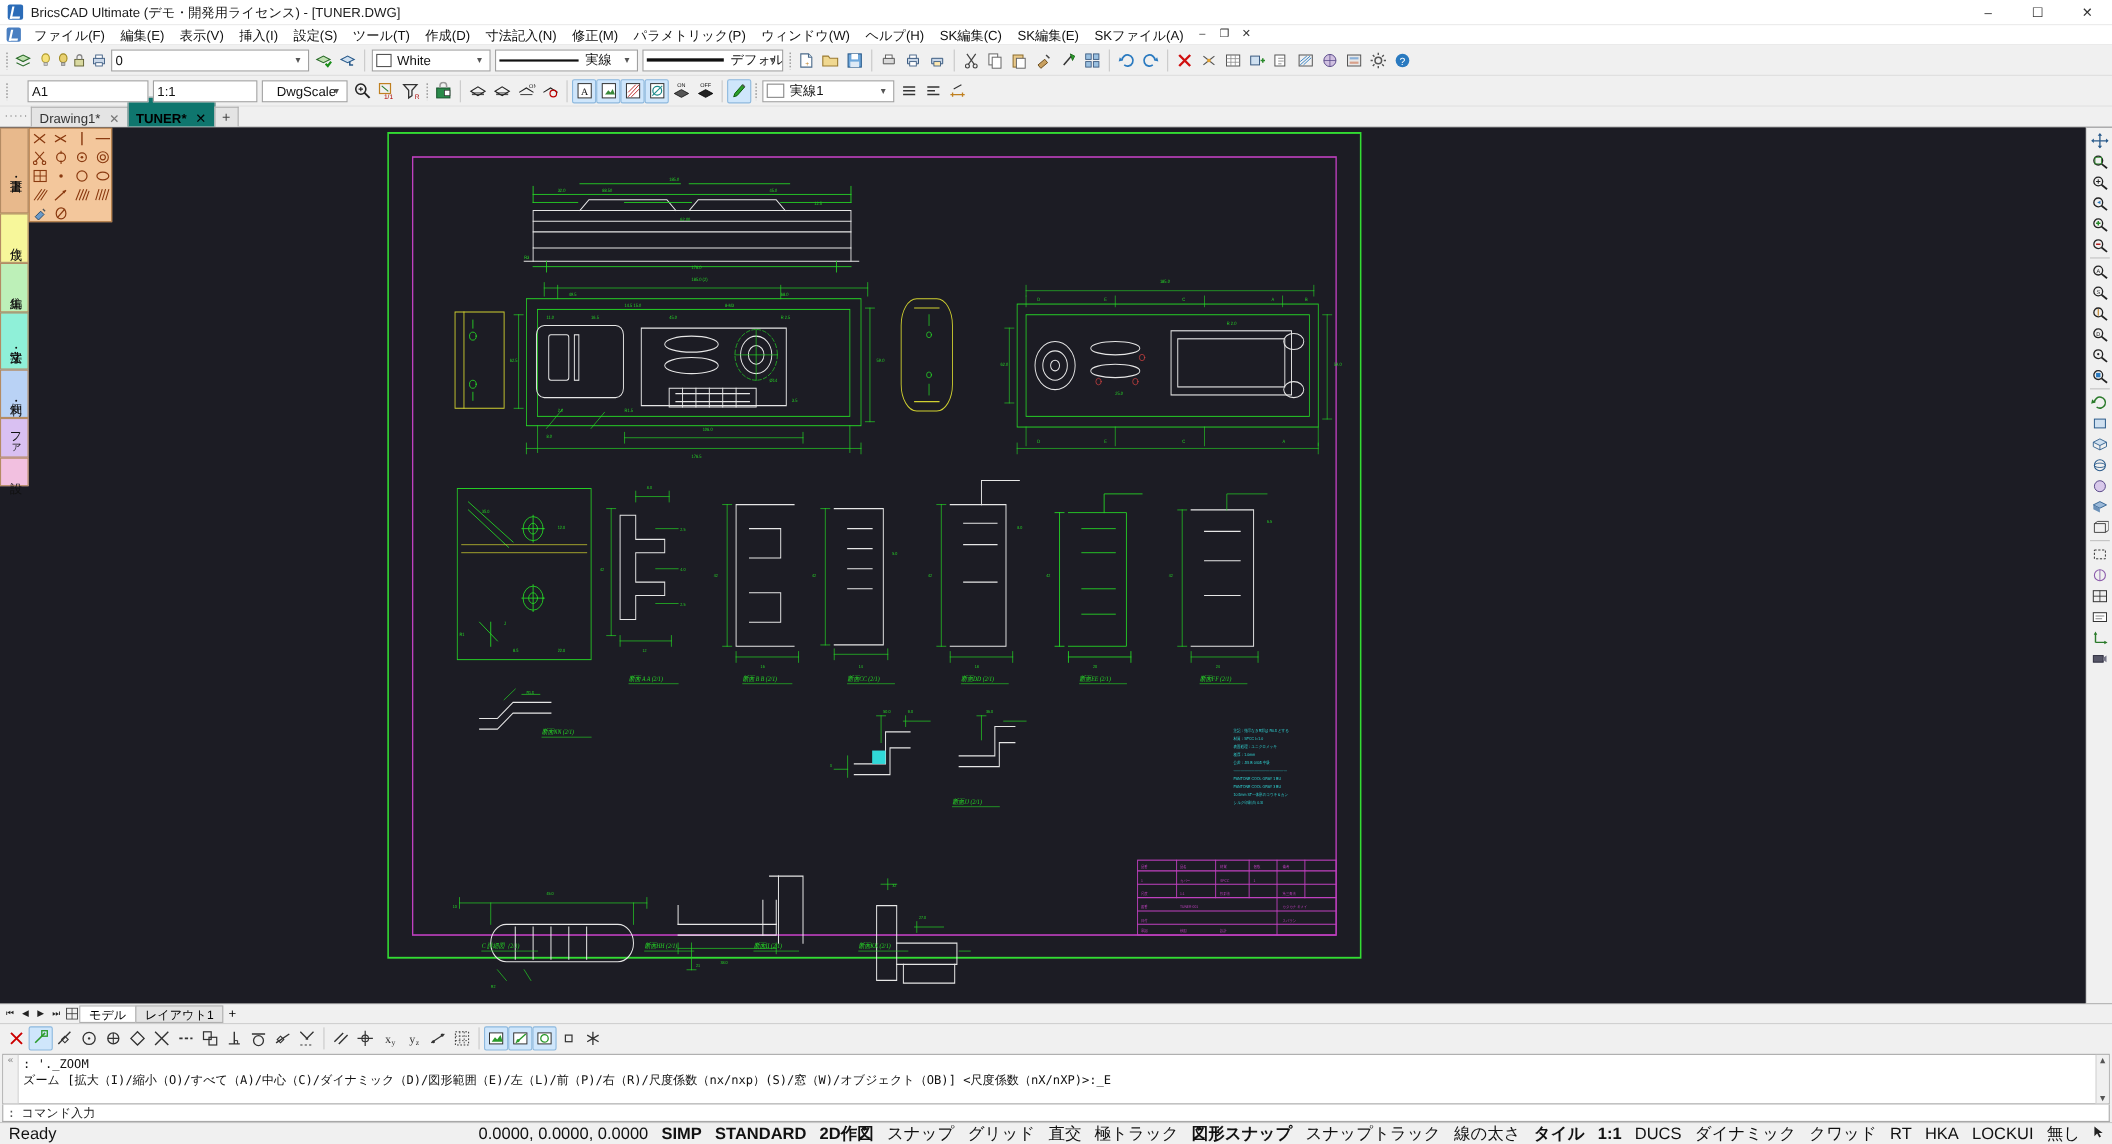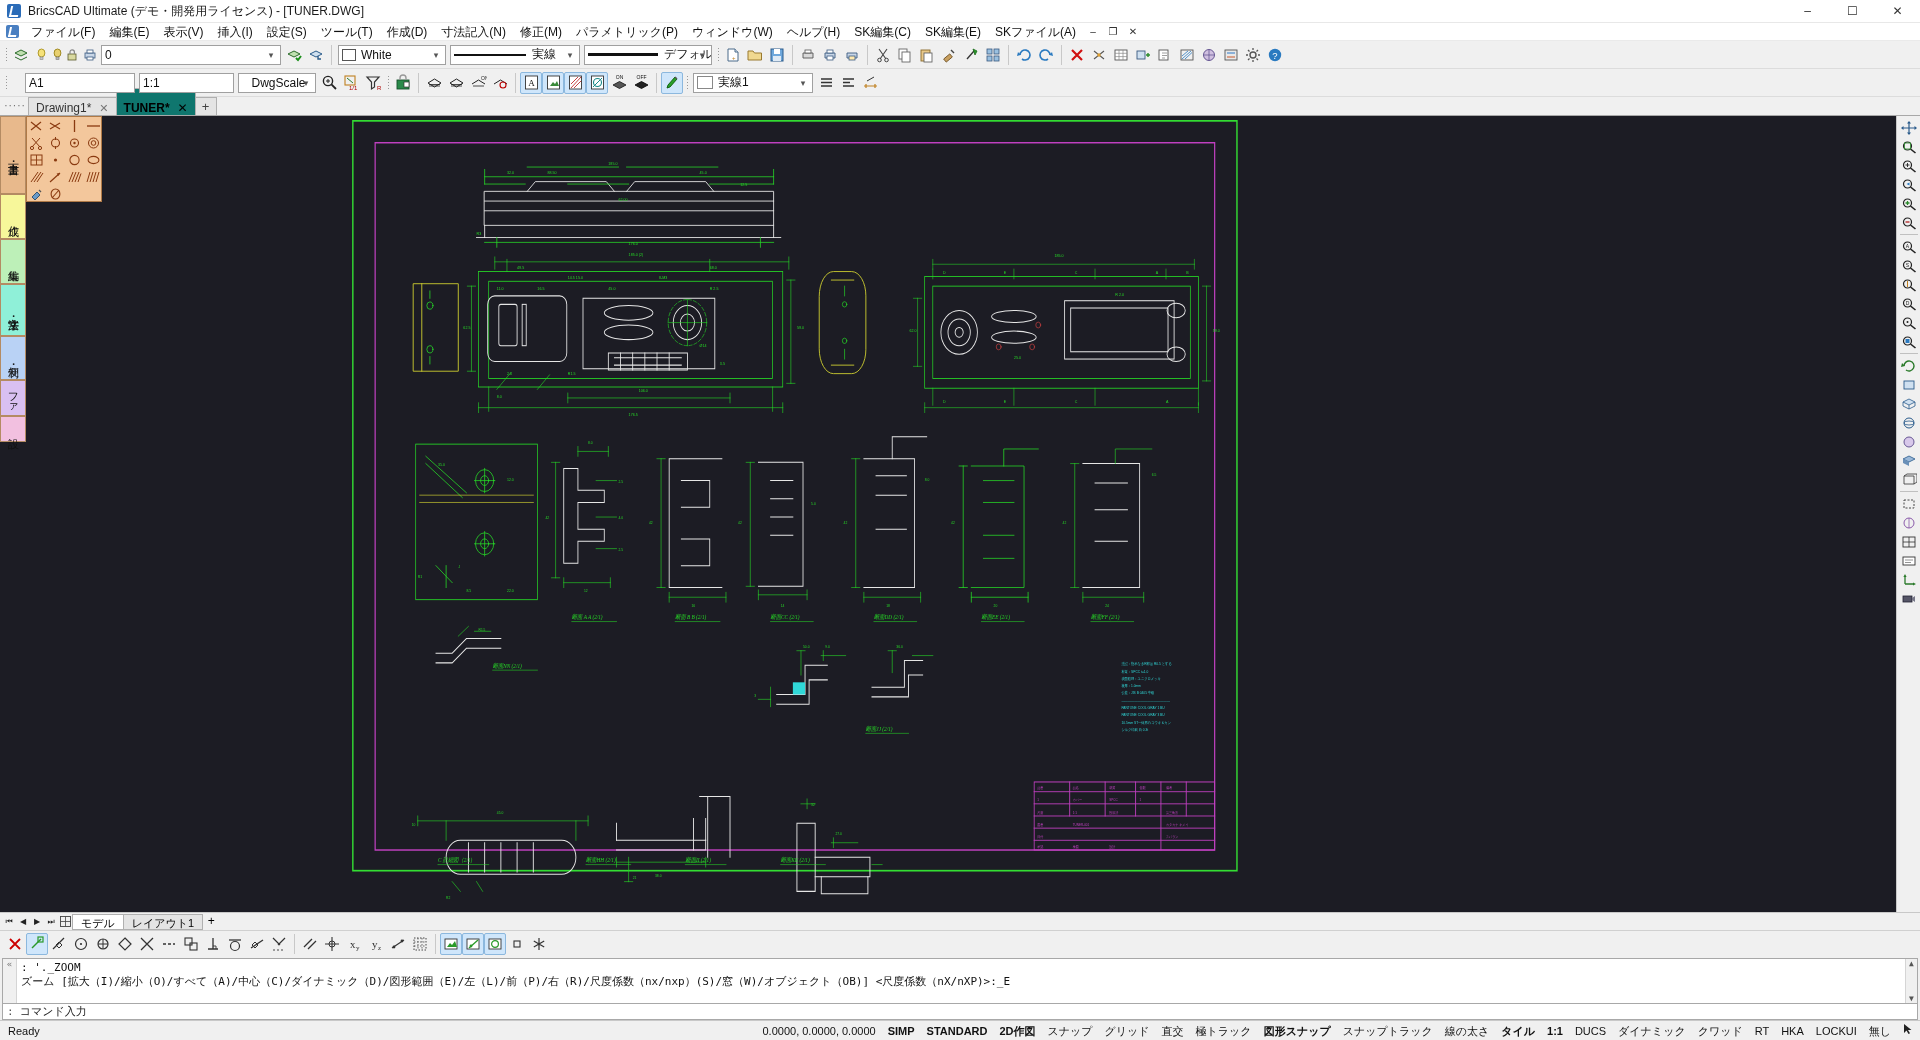--- a/index.html
+++ b/index.html
@@ -153,21 +153,21 @@
   .cmdinput {
     height: 16px; flex: 0 0 16px; background: #fff; border: 1px solid #a8a8a8; border-top:none; margin: 0 2px;
     display: flex; align-items: center; font-size: 11px; color: #222; padding-left: 4px; gap:6px;
     font-family: "DejaVu Sans Mono","Liberation Mono",monospace;
   }
   .cmdinput .caretmark { color:#555; }
 
   
   .statusbar {
     height: 20px; flex: 0 0 20px; background: #f0f0f0; border-top: 1px solid #c8c8c8;
-    display: flex; align-items: center; font-size: 11px; color: #111;
+    display: flex; align-items: center; font-size: 15px; color: #111;
   }
   .st-left { padding-left: 8px; }
   .st-spacer { flex: 1 1 auto; }
   .st-item { padding: 0 6px; height: 18px; line-height: 18px; white-space: nowrap; }
   .st-item.bold { font-weight: bold; }
 </style>
 </head>
 <body>
 
 <div id="app">

